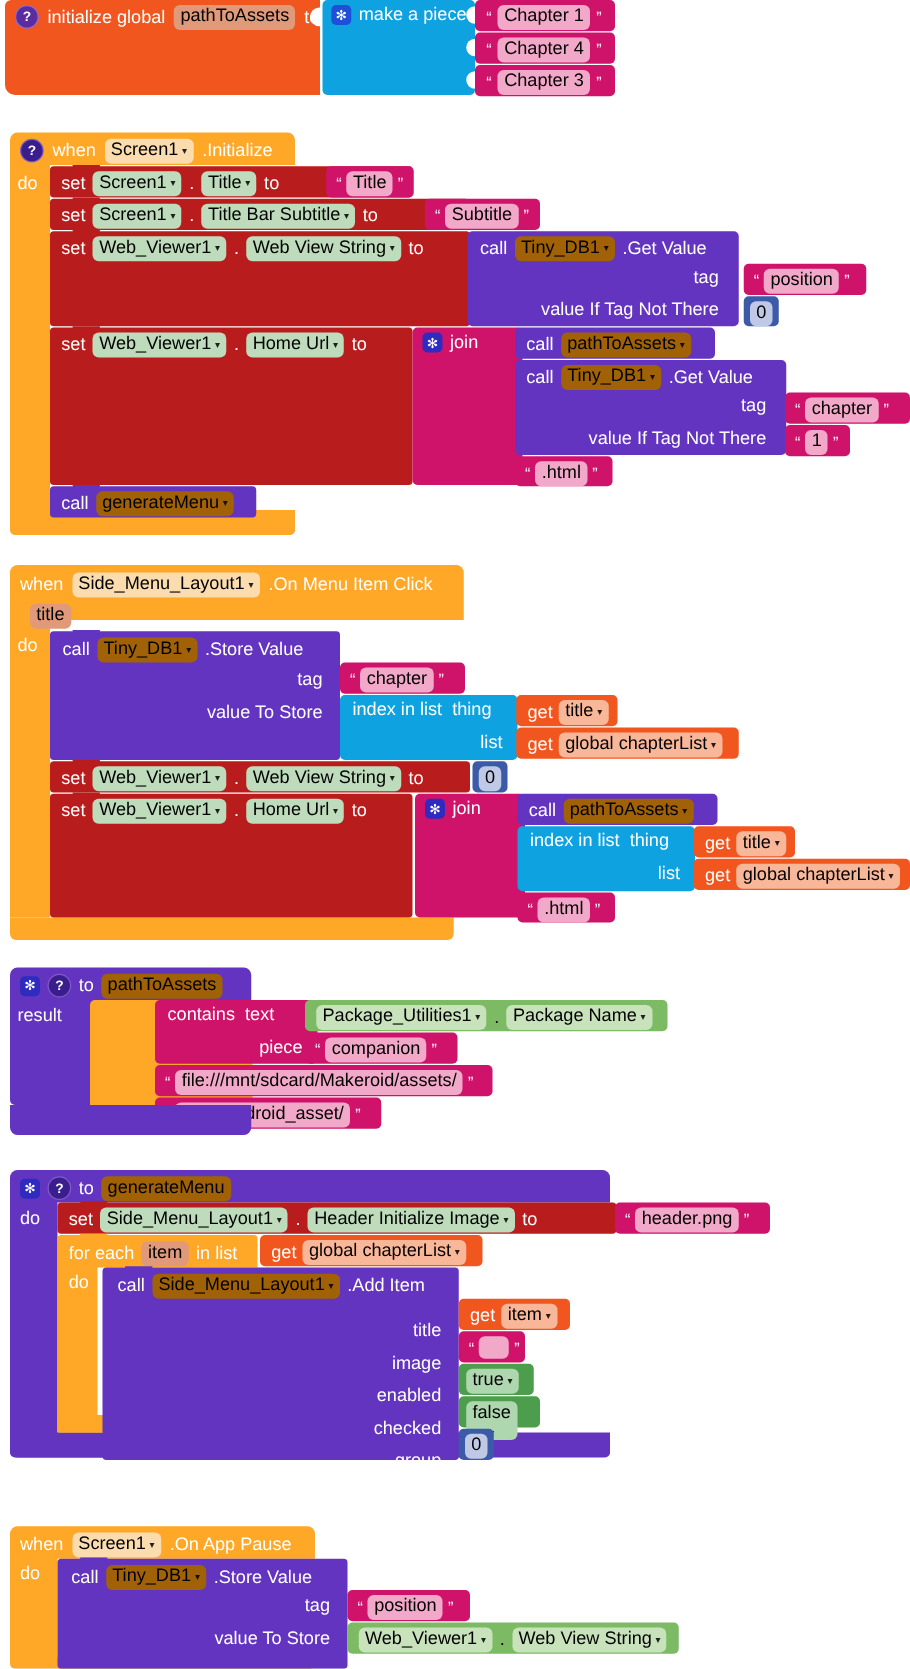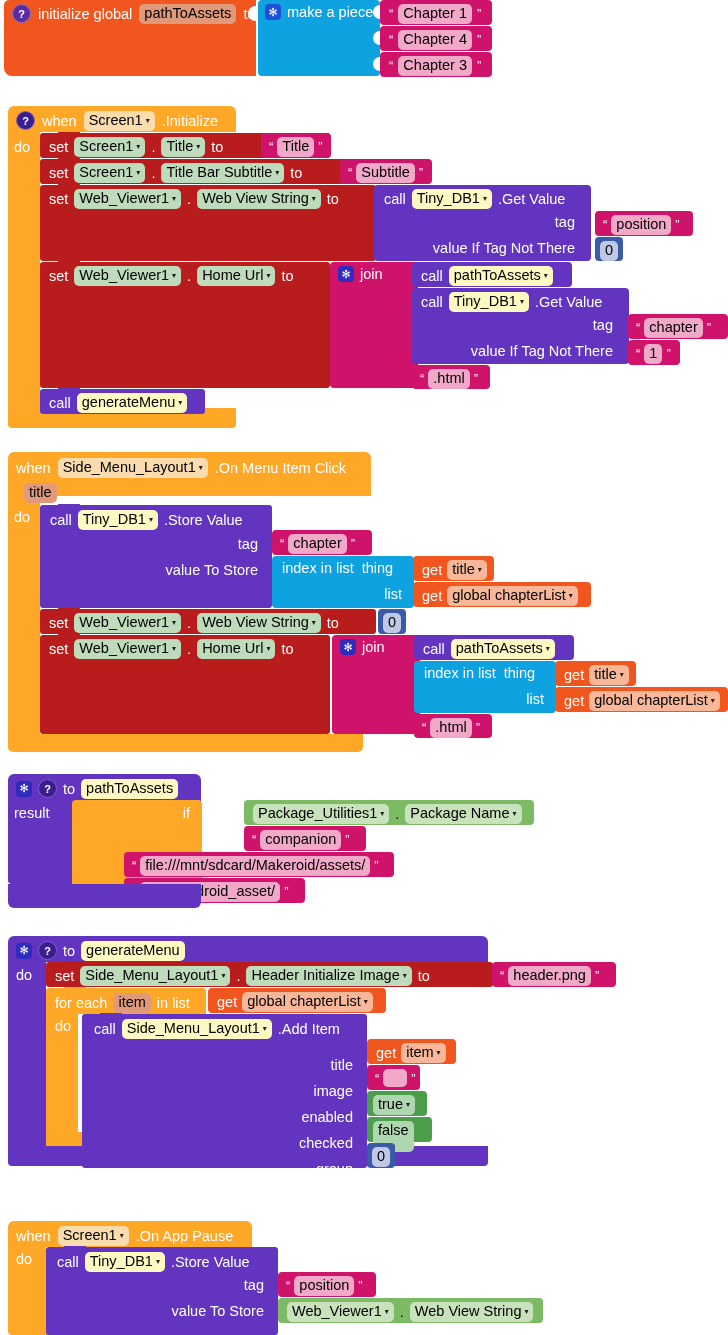--- a/index.html
+++ b/index.html
@@ -33,21 +33,21 @@
   .c-proc  {background:#6334BF;}                 
   .c-call  {background:#6334BF;}
   .c-set   {background:#b91c1c;}                 
   .c-getcomp{background:#7CBB63;}                
   .c-logic {background:#4C9E4C;}                 
   .c-math  {background:#3B5BA8;}                 
 
   .f-var   {background:#E09A7A;}
   .f-event {background:#FBDCAF;}
   .f-text  {background:#F2A8C8;}
-  .f-proc  {background:#fef9c3;}
+  .f-proc  {background:#a16207;}
   .f-set   {background:#BEDCBB;}
   .f-getcomp{background:#C8E2BB;}
   .f-logic {background:#AFD7AF;}
   .f-math  {background:#BFC8E5;}
   .f-varget{background:#F9B79A;}
 
   
   .icon{
     width:16px;height:16px;border-radius:4px;display:inline-flex;
     align-items:center;justify-content:center;flex:0 0 auto;
@@ -457,20 +457,27 @@
   <span class="fld f-proc">pathToAssets</span>
 </div>
 <span class="lbl" style="position:absolute;left:14px;top:806px;">result</span>
 
 <div class="blk c-ctrl" style="left:72px;top:800px;width:130px;height:100px;border-radius:4px;">
   <span class="lbl" style="position:absolute;right:12px;top:6px;">if</span>
   <span class="lbl" style="position:absolute;right:12px;top:58px;">then</span>
   <span class="lbl" style="position:absolute;right:12px;top:84px;">else</span>
 </div>
 
+<div class="blk c-text" style="left:124px;top:800px;width:130px;height:51px;border-radius:4px;">
+  <div class="row" style="position:absolute;left:10px;top:5px;gap:8px;">
+    <span class="lbl">contains</span>
+    <span class="lbl">text</span>
+  </div>
+  <span class="lbl" style="position:absolute;right:12px;top:31px;">piece</span>
+</div>
 <div class="blk c-getcomp" style="left:244px;top:800px;width:290px;height:25px;border-radius:4px;">
   <div class="row" style="position:absolute;left:9px;top:4px;gap:6px;">
     <span class="fld f-getcomp">
       <span>Package_Utilities1</span>
       <span class="caret">▾</span>
     </span>
     <span class="lbl dark">.</span>
     <span class="fld f-getcomp">
       <span>Package Name</span>
       <span class="caret">▾</span>

